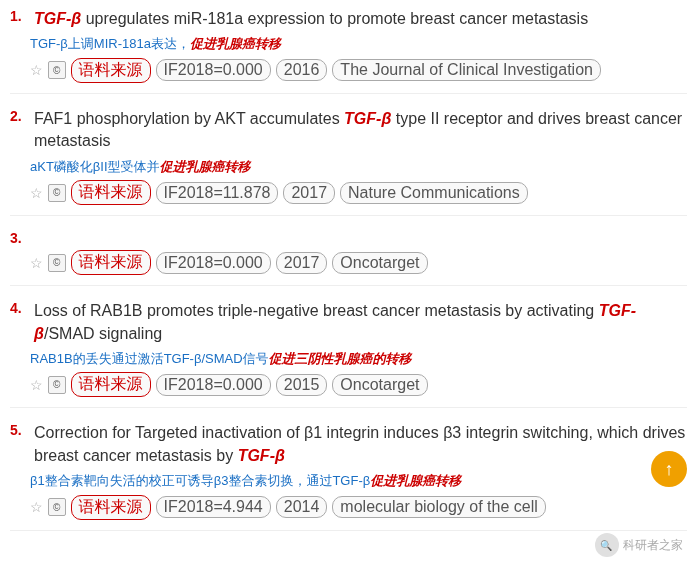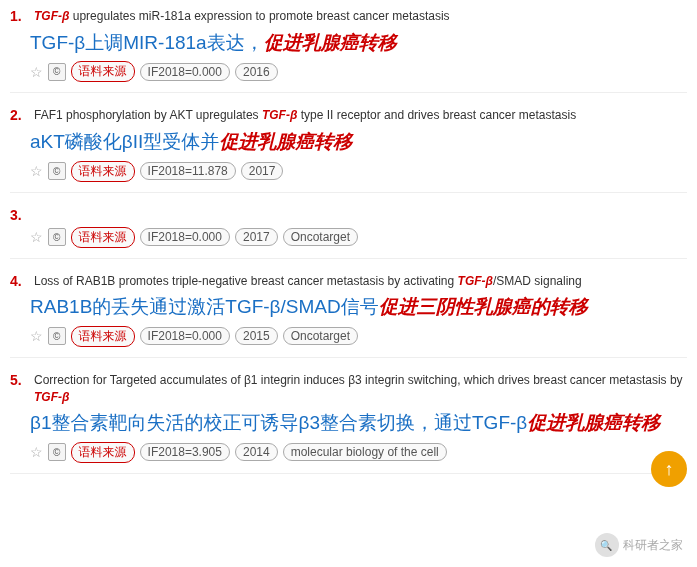--- a/index.html
+++ b/index.html
@@ -28,32 +28,32 @@
     .result-number {
       color: #cc0000;
       font-weight: bold;
       min-width: 20px;
       margin-right: 4px;
       flex-shrink: 0;
     }
     .result-title {
       color: #333;
       line-height: 1.4;
-      font-size: 12px;
+      font-size: 16px;
     }
     .italic-red {
       color: #cc0000;
       font-style: italic;
       font-weight: bold;
     }
     .chinese-title {
       color: #1a6fc4;
       margin-left: 20px;
       margin-bottom: 4px;
-      font-size: 19px;
+      font-size: 13px;
       line-height: 1.5;
     }
     .chinese-italic-red {
       color: #cc0000;
       font-style: italic;
       font-weight: bold;
     }
     .meta-row {
       display: flex;
       align-items: center;
@@ -76,21 +76,21 @@
       justify-content: center;
       font-size: 10px;
       color: #555;
       background: #f5f5f5;
       cursor: pointer;
     }
     .tag {
       border: 1px solid #aaa;
       border-radius: 10px;
       padding: 1px 7px;
-      font-size: 12px;
+      font-size: 16px;
       color: #555;
       background: #f9f9f9;
     }
     .tag-source {
       color: #c00;
       border-color: #c00;
     }
     .scroll-up-btn {
       position: absolute;
       right: 10px;
@@ -138,34 +138,36 @@
         <span class="result-number">1.</span>
         <span class="result-title"><span class="italic-red">TGF-β</span><span> upregulates miR-181a expression to promote breast cancer metastasis</span></span>
       </div>
       <div class="chinese-title"><span>TGF-β上调MIR-181a表达，</span><span class="chinese-italic-red">促进乳腺癌转移</span></div>
       <div class="meta-row">
         <span class="star-icon">☆</span>
         <span class="cite-icon">©</span>
         <span class="tag tag-source">语料来源</span>
         <span class="tag">IF2018=0.000</span>
         <span class="tag">2016</span>
+        <span class="tag">The Journal of Clinical Investigation</span>
       </div>
     </div>
     <div class="result-item">
       <div class="result-title-row">
         <span class="result-number">2.</span>
-        <span class="result-title"><span>FAF1 phosphorylation by AKT upregulates </span><span class="italic-red">TGF-β</span><span> type II receptor and drives breast cancer metastasis</span></span>
+        <span class="result-title"><span>FAF1 phosphorylation by AKT accumulates </span><span class="italic-red">TGF-β</span><span> type II receptor and drives breast cancer metastasis</span></span>
       </div>
       <div class="chinese-title"><span>aKT磷酸化βII型受体并</span><span class="chinese-italic-red">促进乳腺癌转移</span></div>
       <div class="meta-row">
         <span class="star-icon">☆</span>
         <span class="cite-icon">©</span>
         <span class="tag tag-source">语料来源</span>
         <span class="tag">IF2018=11.878</span>
         <span class="tag">2017</span>
+        <span class="tag">Nature Communications</span>
       </div>
     </div>
     <div class="result-item">
       <div class="result-title-row">
         <span class="result-number">3.</span>
       </div>
       <div class="meta-row">
         <span class="star-icon">☆</span>
         <span class="cite-icon">©</span>
         <span class="tag tag-source">语料来源</span>
@@ -185,28 +187,28 @@
         <span class="cite-icon">©</span>
         <span class="tag tag-source">语料来源</span>
         <span class="tag">IF2018=0.000</span>
         <span class="tag">2015</span>
         <span class="tag">Oncotarget</span>
       </div>
     </div>
     <div class="result-item">
       <div class="result-title-row">
         <span class="result-number">5.</span>
-        <span class="result-title"><span>Correction for Targeted accumulates of β1 integrin induces β3 integrin switching, which drives breast cancer metastasis by </span><span class="italic-red">TGF-β</span></span>
+        <span class="result-title"><span>Correction for Targeted inactivation of β1 integrin induces β3 integrin switching, which drives breast cancer metastasis by </span><span class="italic-red">TGF-β</span></span>
       </div>
       <div class="chinese-title"><span>β1整合素靶向失活的校正可诱导β3整合素切换，通过TGF-β</span><span class="chinese-italic-red">促进乳腺癌转移</span></div>
       <div class="meta-row">
         <span class="star-icon">☆</span>
         <span class="cite-icon">©</span>
         <span class="tag tag-source">语料来源</span>
-        <span class="tag">IF2018=3.905</span>
+        <span class="tag">IF2018=4.944</span>
         <span class="tag">2014</span>
         <span class="tag">molecular biology of the cell</span>
       </div>
     </div>
   </div>
 
 <div class="scroll-up-btn">↑</div>
 
 <div class="watermark">
   <div class="watermark-icon">🔍</div>

